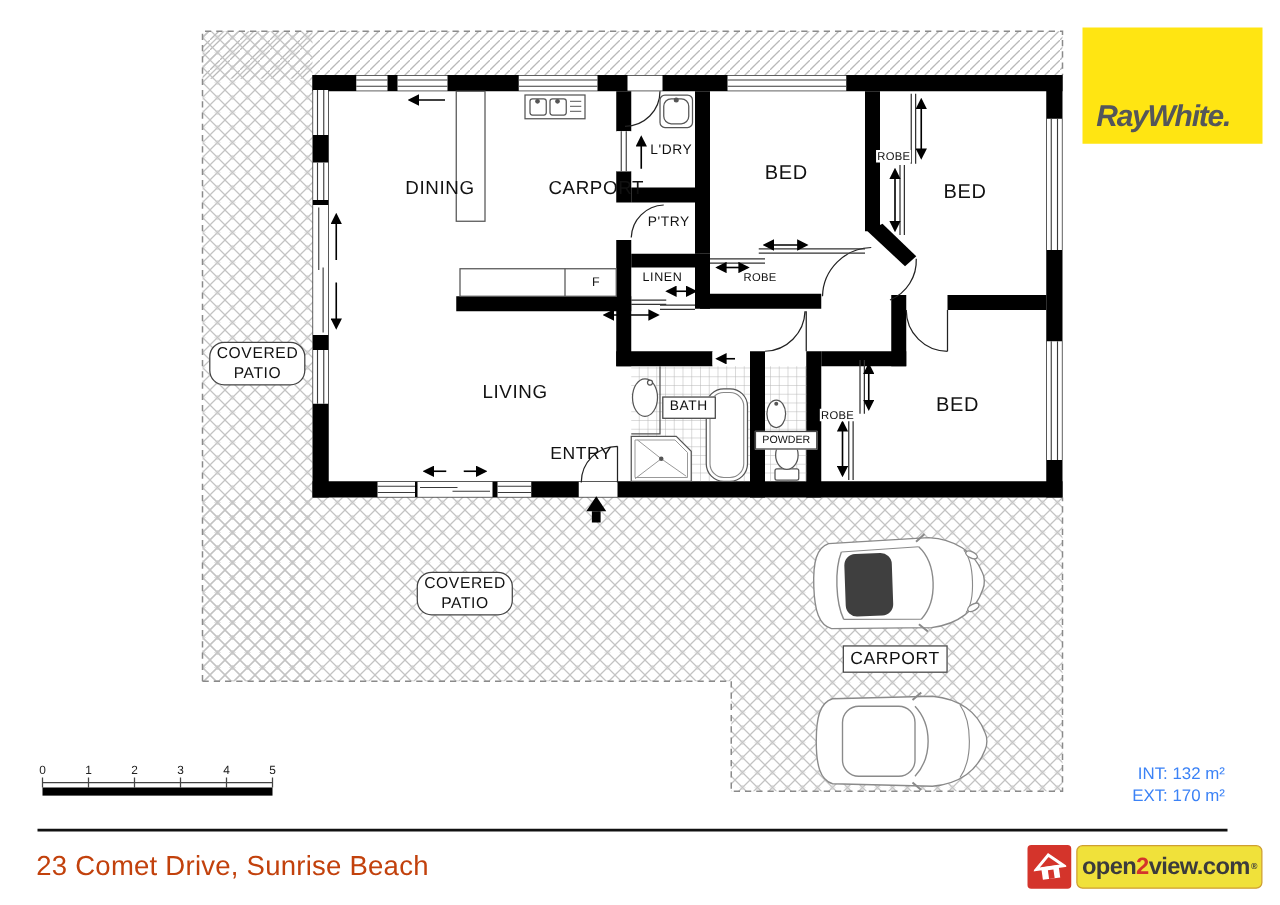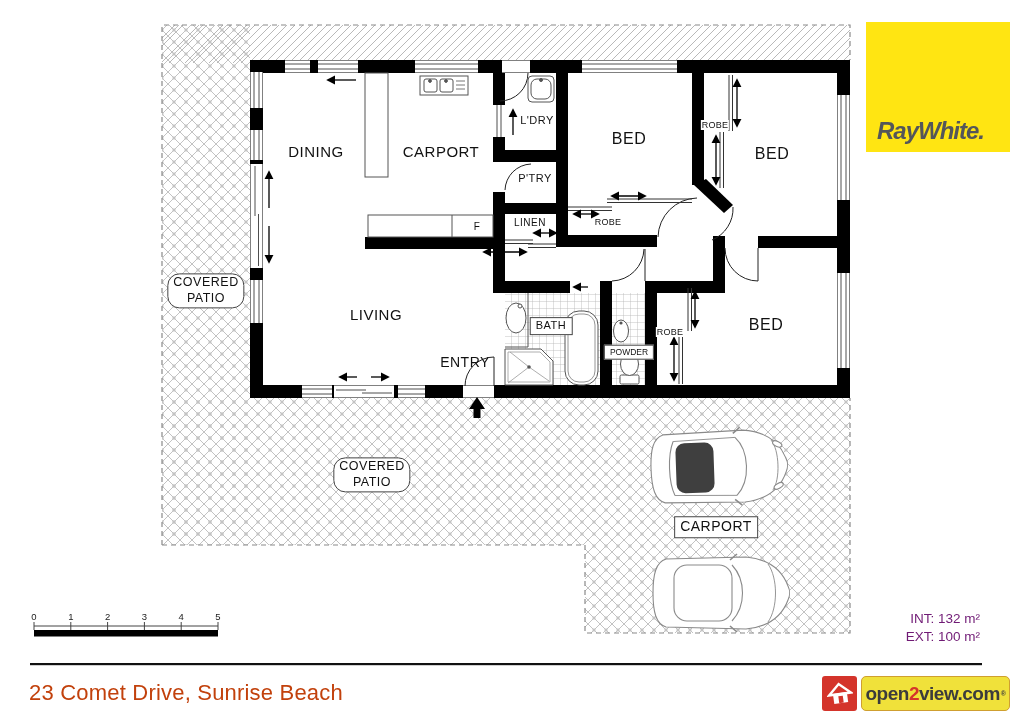--- a/index.html
+++ b/index.html
@@ -3,28 +3,28 @@
 <meta charset="utf-8">
 <style>
   html,body{margin:0;padding:0;background:#fff;}
   #stage{position:relative;width:1024px;height:724px;background:#fff;overflow:hidden;
          font-family:"Liberation Sans",sans-serif;color:#111;}
   #plan-svg{position:absolute;left:0;top:0;z-index:1;}
   .lbl{position:absolute;z-index:3;transform:translate(-50%,-50%);white-space:nowrap;
        color:#111;letter-spacing:.5px;text-align:center;}
   .lbl-box{background:#fff;border:1px solid #444;padding:1px 5px;line-height:1.25;}
   .lbl-bg{background:#fff;padding:0 1px;}
-  .fs16{font-size:16px;} .fs15{font-size:15px;} .fs14{font-size:14px;}
+  .fs16{font-size:16px;} .fs15{font-size:15px;margin-left:36px;} .fs14{font-size:14px;}
   .fs12{font-size:12.5px;border-radius:12px;} .fs11{font-size:11px;} .fs10{font-size:10px;}
   .fs9{font-size:9px;letter-spacing:.2px;} .fs8{font-size:8.5px;letter-spacing:0;}
   .scale-num{position:absolute;z-index:3;font-size:9.5px;color:#222;transform:translateX(-50%);top:611px;}
   #disclaimer{position:absolute;z-index:3;left:30px;top:650px;font-size:8px;color:#222;white-space:nowrap;}
   #address{position:absolute;z-index:3;left:29px;top:680px;font-size:22px;color:#c2410c;letter-spacing:.2px;}
-  #areas{position:absolute;z-index:3;right:44px;top:610px;text-align:right;font-size:13.5px;color:#701a75;line-height:18px;}
-  #raywhite-box{position:absolute;z-index:3;left:866px;top:22px;width:144px;height:130px;
+  #areas{position:absolute;z-index:3;right:44px;top:610px;text-align:right;font-size:13.5px;color:#3b82f6;line-height:18px;}
+  #raywhite-box{position:absolute;z-index:3;left:866px;top:22px;width:144px;height:93px;
         background:var(--raywhite-yellow,#FFE512);}
   #raywhite-box span{position:absolute;left:11px;bottom:7px;font-size:24px;font-weight:bold;
         font-style:italic;color:#54565a;letter-spacing:-1px;}
   #o2v{position:absolute;z-index:3;left:822px;top:676px;height:35px;display:flex;align-items:stretch;}
   #o2v-red{width:35px;height:35px;background:var(--open2view-red,#D4342B);border-radius:3px;
         display:flex;align-items:center;justify-content:center;}
   #o2v-yellow{margin-left:4px;width:149px;height:35px;background:var(--open2view-yellow,#F0E13A);
         border:1.5px solid #cf9f30;border-radius:5px;box-sizing:border-box;display:flex;
         align-items:center;justify-content:center;font-size:19px;font-weight:bold;color:#3b3b3c;letter-spacing:-.5px;}
   #o2v-yellow .two{color:var(--open2view-red,#D4342B);}
@@ -256,21 +256,21 @@
   <div>PATIO</div>
 </div>
 <div class="lbl fs12 lbl-box" style="left:372px;top:475px">
   <div>COVERED</div>
   <div>PATIO</div>
 </div>
 <div class="lbl fs14 lbl-box" style="left:716px;top:527px">CARPORT</div>
 
 <div id="areas">
   <div>INT: 132 m²</div>
-  <div>EXT: 100 m²</div>
+  <div>EXT: 170 m²</div>
 </div>
 
 <span class="scale-num" style="left:34px">0</span>
 <span class="scale-num" style="left:70.8px">1</span>
 <span class="scale-num" style="left:107.6px">2</span>
 <span class="scale-num" style="left:144.4px">3</span>
 <span class="scale-num" style="left:181.2px">4</span>
 <span class="scale-num" style="left:218px">5</span>
 
 <div id="address">23 Comet Drive, Sunrise Beach</div>

